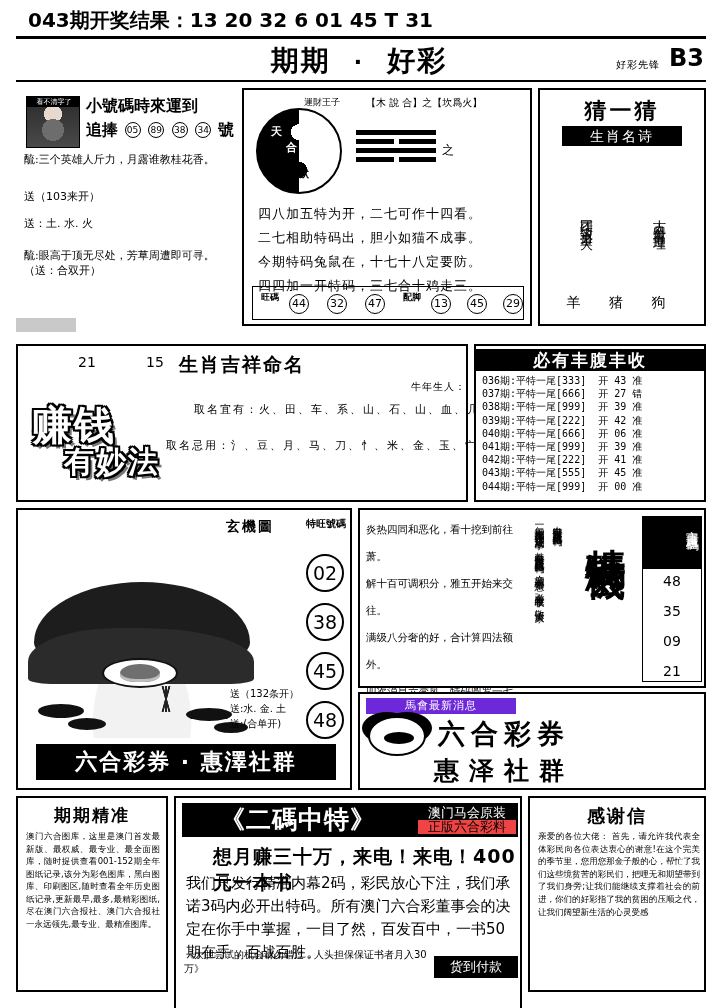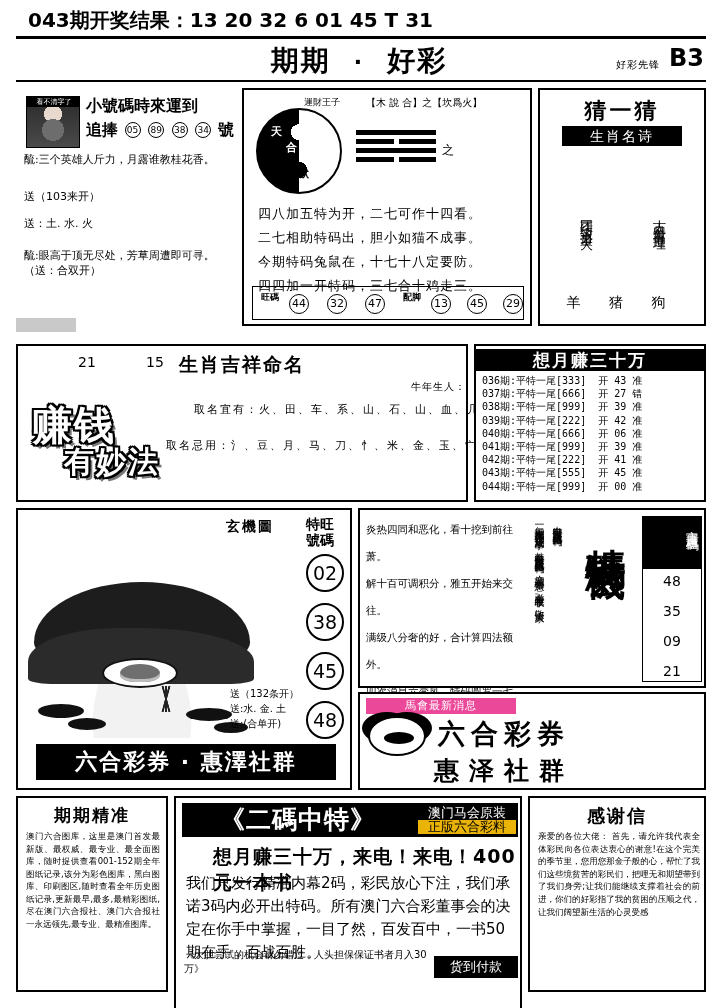--- a/index.html
+++ b/index.html
@@ -159,21 +159,21 @@
     position:absolute; left:0; top:3px; width:228px; text-align:center;
     font-size:17px; font-weight:bold; letter-spacing:2px;
     background:#000; color:#fff; margin:0 0; height:22px; line-height:22px;
   }
   .db-rows { position:absolute; left:6px; top:28px; width:220px; font-size:10px; line-height:13.2px; font-family:"DejaVu Sans Mono", monospace; }
   .db-rows div { white-space:pre; }
 
   
   .xj { left:16px; top:508px; width:336px; height:282px; }
   .xj-t { position:absolute; left:208px; top:8px; font-size:14px; font-weight:bold; letter-spacing:2px; }
-  .xj-t2 { position:absolute; left:288px; top:6px; font-size:14px; font-weight:bold; line-height:16px; text-align:left; width:40px;}
+  .xj-t2 { position:absolute; left:288px; top:6px; font-size:10px; font-weight:bold; line-height:16px; text-align:right; width:40px;}
   .pic {
     position:absolute; left:10px; top:26px; width:228px; height:202px;
     background:
       radial-gradient(ellipse at 50% 92%, #f2f2f2 0 30%, transparent 31%),
       linear-gradient(#ffffff,#ffffff);
     overflow:hidden;
   }
   .hill {
     position:absolute; left:6px; top:46px; width:216px; height:86px;
     background:#1d1d1d;
@@ -232,21 +232,21 @@
   .tm-r-head {
     position:absolute; left:0; top:0; width:58px; height:52px; background:#000; color:#fff;
     writing-mode:vertical-rl; font-size:13px; letter-spacing:2px; padding:3px 0 0 3px;
   }
   .tm-r-n { position:absolute; left:0; width:58px; text-align:center; font-size:14px; }
 
   
   .news { left:358px; top:692px; width:348px; height:98px; }
   .news-head {
     position:absolute; left:6px; top:4px; width:150px; height:16px;
-    background:#ec4899; color:#fff; font-size:11px; text-align:center; line-height:16px; letter-spacing:1px;
+    background:#6d28d9; color:#fff; font-size:11px; text-align:center; line-height:16px; letter-spacing:1px;
   }
   .panda {
     position:absolute; left:8px; top:22px; width:58px; height:40px;
     border-radius:50%; background:#fff; border:2px solid #000;
     box-shadow: -10px -8px 0 -4px #000, 10px -8px 0 -4px #000;
     overflow:visible;
   }
   .panda:after {
     content:""; position:absolute; left:14px; top:14px; width:30px; height:12px;
     background:#000; border-radius:50%;
@@ -263,21 +263,21 @@
   .bc-band {
     position:absolute; left:6px; top:5px; width:336px; height:34px; background:#000;
   }
   .bc-band-t {
     position:absolute; left:0; top:0; width:232px; height:34px; color:#fff;
     font-size:25px; font-weight:bold; text-align:center; line-height:34px; letter-spacing:1px;
   }
   .bc-band-r {
     position:absolute; left:236px; top:3px; width:98px; color:#fff; font-size:13px; line-height:14px; text-align:center;
   }
-  .bc-band-r .w { background:#eab308; color:#000; display:block; }
+  .bc-band-r .w { background:#ef4444; color:#000; display:block; }
   .bc-l1 { position:absolute; left:10px; top:46px; font-size:19px; font-weight:bold; letter-spacing:1px;margin-left:27px; }
   .bc-l2 { position:absolute; left:10px; top:74px; font-size:15px; line-height:23px; width:330px; }
   .bc-foot {
     position:absolute; left:8px; top:150px; width:250px; font-size:10px; line-height:14px;
   }
   .bc-cod {
     position:absolute; left:258px; top:158px; width:84px; height:22px;
     background:#000; color:#fff; font-size:13px; text-align:center; line-height:22px;
   }
 
@@ -383,21 +383,21 @@
     <div class="nb-n2">15</div>
     <div class="nb-title">生肖吉祥命名</div>
     <div class="nb-sub">牛年生人：</div>
     <div class="nb-r1">取名宜有：火、田、车、系、山、石、山、血、几</div>
     <div class="nb-r2">取名忌用：氵、豆、月、马、刀、忄、米、金、玉、宀、亻、木、</div>
     <div class="big-cn">赚钱</div>
     <div class="big-cn2">有妙法</div>
   </div>
 
   <div class="box data-box">
-    <div class="db-title">想月赚三十万</div>
+    <div class="db-title">必有丰腹丰收</div>
     <div class="db-rows">
       <div>036期:平特一尾[333]  开 43 准</div>
       <div>037期:平特一尾[666]  开 27 错</div>
       <div>038期:平特一尾[999]  开 39 准</div>
       <div>039期:平特一尾[222]  开 42 准</div>
       <div>040期:平特一尾[666]  开 06 准</div>
       <div>041期:平特一尾[999]  开 39 准</div>
       <div>042期:平特一尾[222]  开 41 准</div>
       <div>043期:平特一尾[555]  开 45 准</div>
       <div>044期:平特一尾[999]  开 00 准</div>

